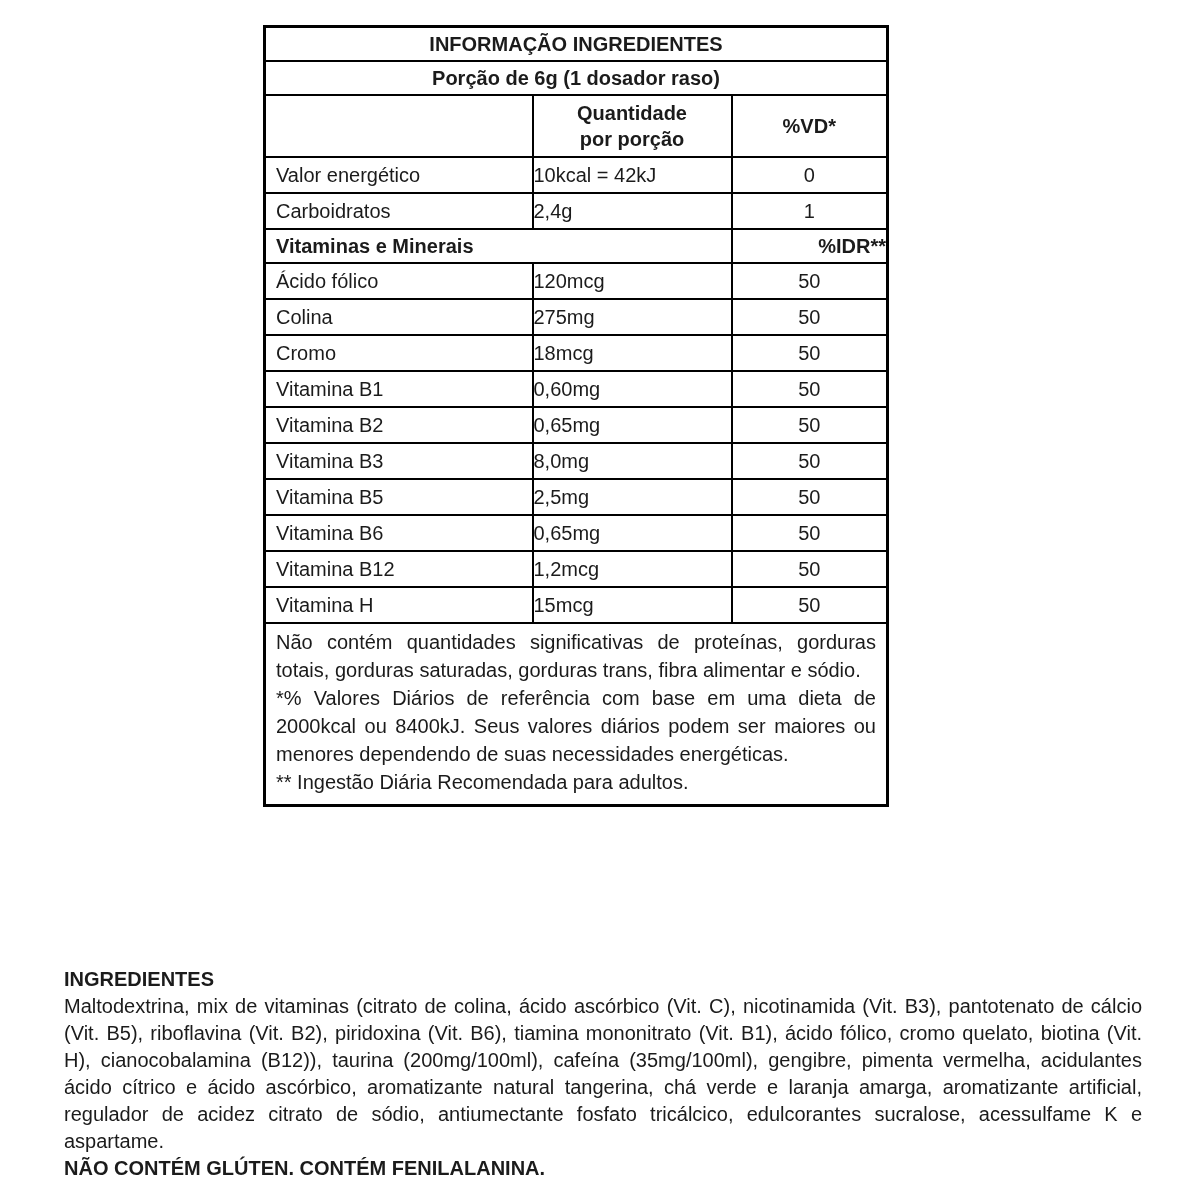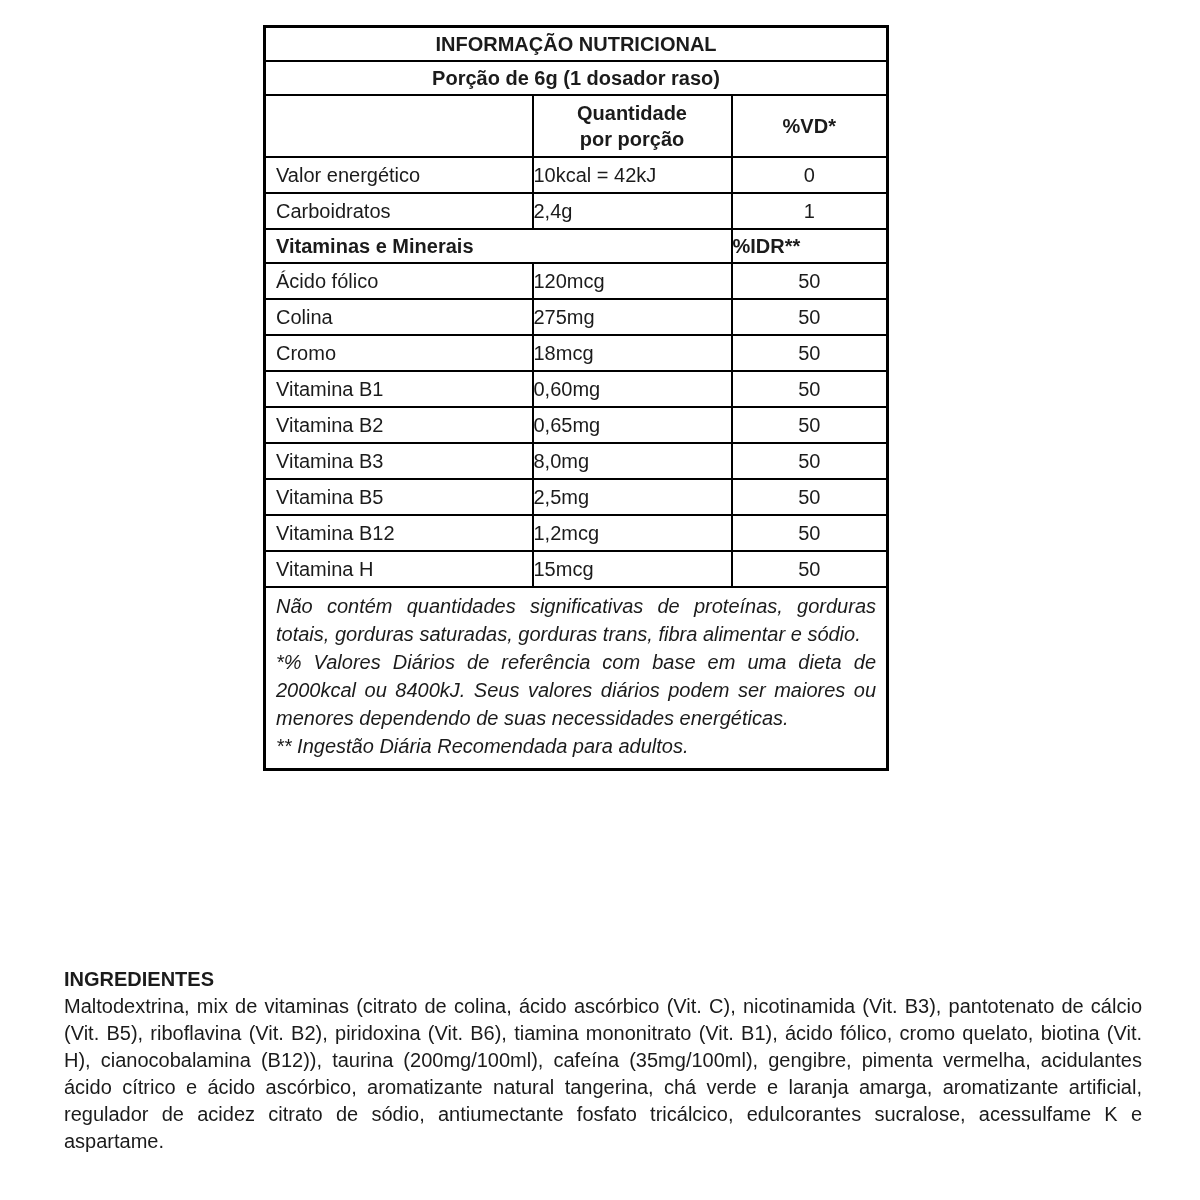--- a/index.html
+++ b/index.html
@@ -53,22 +53,22 @@
   tr.data td.label { text-align: left; padding-left: 10px; padding-right: 4px; }
   tr.data td.amount { }
   tr.data td.dv { text-align: center; }
   tr.section td {
     font-weight: bold;
     padding: 3px 0;
     line-height: 26px;
     margin-top: 16px;
   }
   tr.section td.label { text-align: left; padding-left: 10px; }
-  tr.section td.dv { text-align: left; border-radius: 17px; }
-  td.notes-cell { padding: 4px 10px 8px 10px; font-style: italic; }
+  tr.section td.dv { text-align: right; border-radius: 17px; }
+  td.notes-cell { padding: 4px 10px 8px 10px; }
   td.notes-cell p {
     text-align: justify;
     font-size: 20px;
     line-height: 28px;
   }
   td.notes-cell p.no-justify { text-align: left; }
 
   
   .ingredients {
     position: absolute;
@@ -99,21 +99,21 @@
 <div class="page">
 
   <table class="nutrition">
     <colgroup>
       <col style="width:268px">
       <col style="width:199px">
       <col style="width:156px">
     </colgroup>
     <tbody>
       <tr>
-        <td class="row-title" colspan="3">INFORMAÇÃO NUTRICIONAL</td>
+        <td class="row-title" colspan="3">INFORMAÇÃO INGREDIENTES</td>
       </tr>
       <tr>
         <td class="row-serving" colspan="3">Porção de 6g (1 dosador raso)</td>
       </tr>
       <tr class="colhead">
         <td></td>
         <td>
           <div>Quantidade</div>
           <div>por porção</div>
         </td>
@@ -165,20 +165,25 @@
         <td class="label">Vitamina B3</td>
         <td class="amount">8,0mg</td>
         <td class="dv">50</td>
       </tr>
       <tr class="data">
         <td class="label">Vitamina B5</td>
         <td class="amount">2,5mg</td>
         <td class="dv">50</td>
       </tr>
       <tr class="data">
+        <td class="label">Vitamina B6</td>
+        <td class="amount">0,65mg</td>
+        <td class="dv">50</td>
+      </tr>
+      <tr class="data">
         <td class="label">Vitamina B12</td>
         <td class="amount">1,2mcg</td>
         <td class="dv">50</td>
       </tr>
       <tr class="data">
         <td class="label">Vitamina H</td>
         <td class="amount">15mcg</td>
         <td class="dv">50</td>
       </tr>
 
@@ -188,15 +193,16 @@
           <p>*% Valores Diários de referência com base em uma dieta de 2000kcal ou 8400kJ. Seus valores diários podem ser maiores ou menores dependendo de suas necessidades energéticas.</p>
           <p class="no-justify">** Ingestão Diária Recomendada para adultos.</p>
         </td>
       </tr>
     </tbody>
   </table>
 
   <div class="ingredients">
     <h2>INGREDIENTES</h2>
     <p class="body">Maltodextrina, mix de vitaminas (citrato de colina, ácido ascórbico (Vit. C), nicotinamida (Vit. B3), pantotenato de cálcio (Vit. B5), riboflavina (Vit. B2), piridoxina (Vit. B6), tiamina mononitrato (Vit. B1), ácido fólico, cromo quelato, biotina (Vit. H), cianocobalamina (B12)), taurina (200mg/100ml), cafeína (35mg/100ml), gengibre, pimenta vermelha, acidulantes ácido cítrico e ácido ascórbico, aromatizante natural tangerina, chá verde e laranja amarga, aromatizante artificial, regulador de acidez citrato de sódio, antiumectante fosfato tricálcico, edulcorantes sucralose, acessulfame K e aspartame.</p>
+    <p class="allergen">NÃO CONTÉM GLÚTEN. CONTÉM FENILALANINA.</p>
   </div>
 
 </div>
 
 </body></html>

